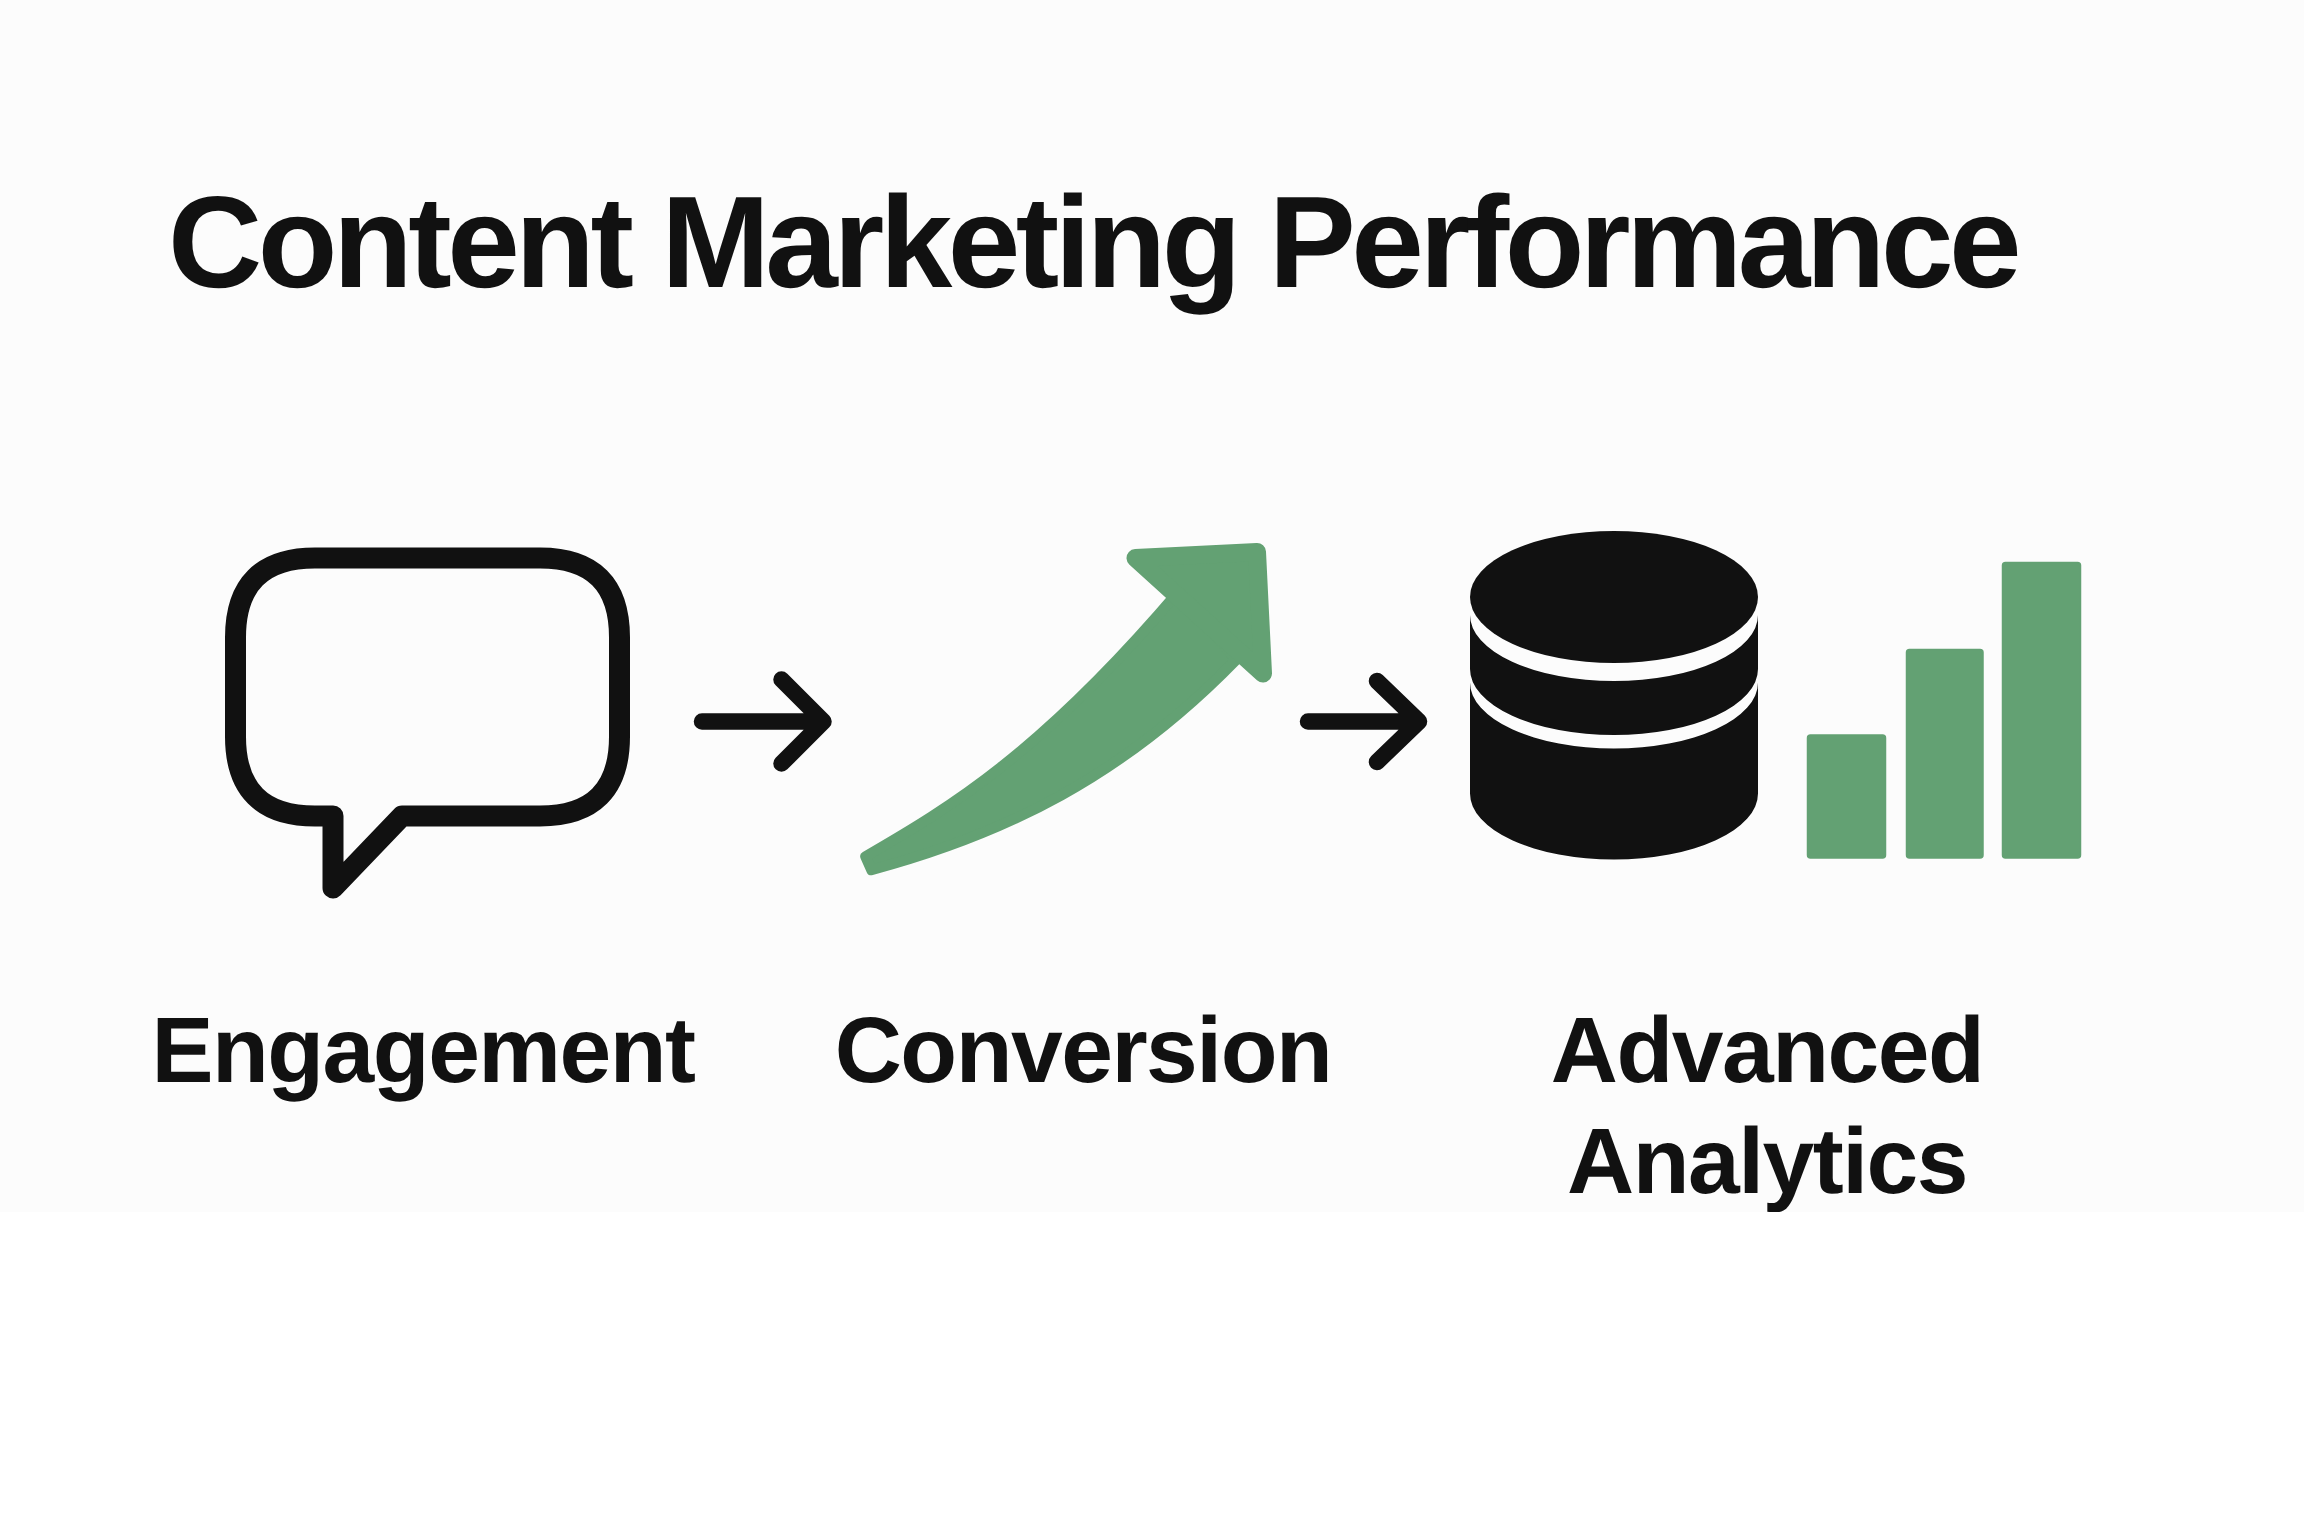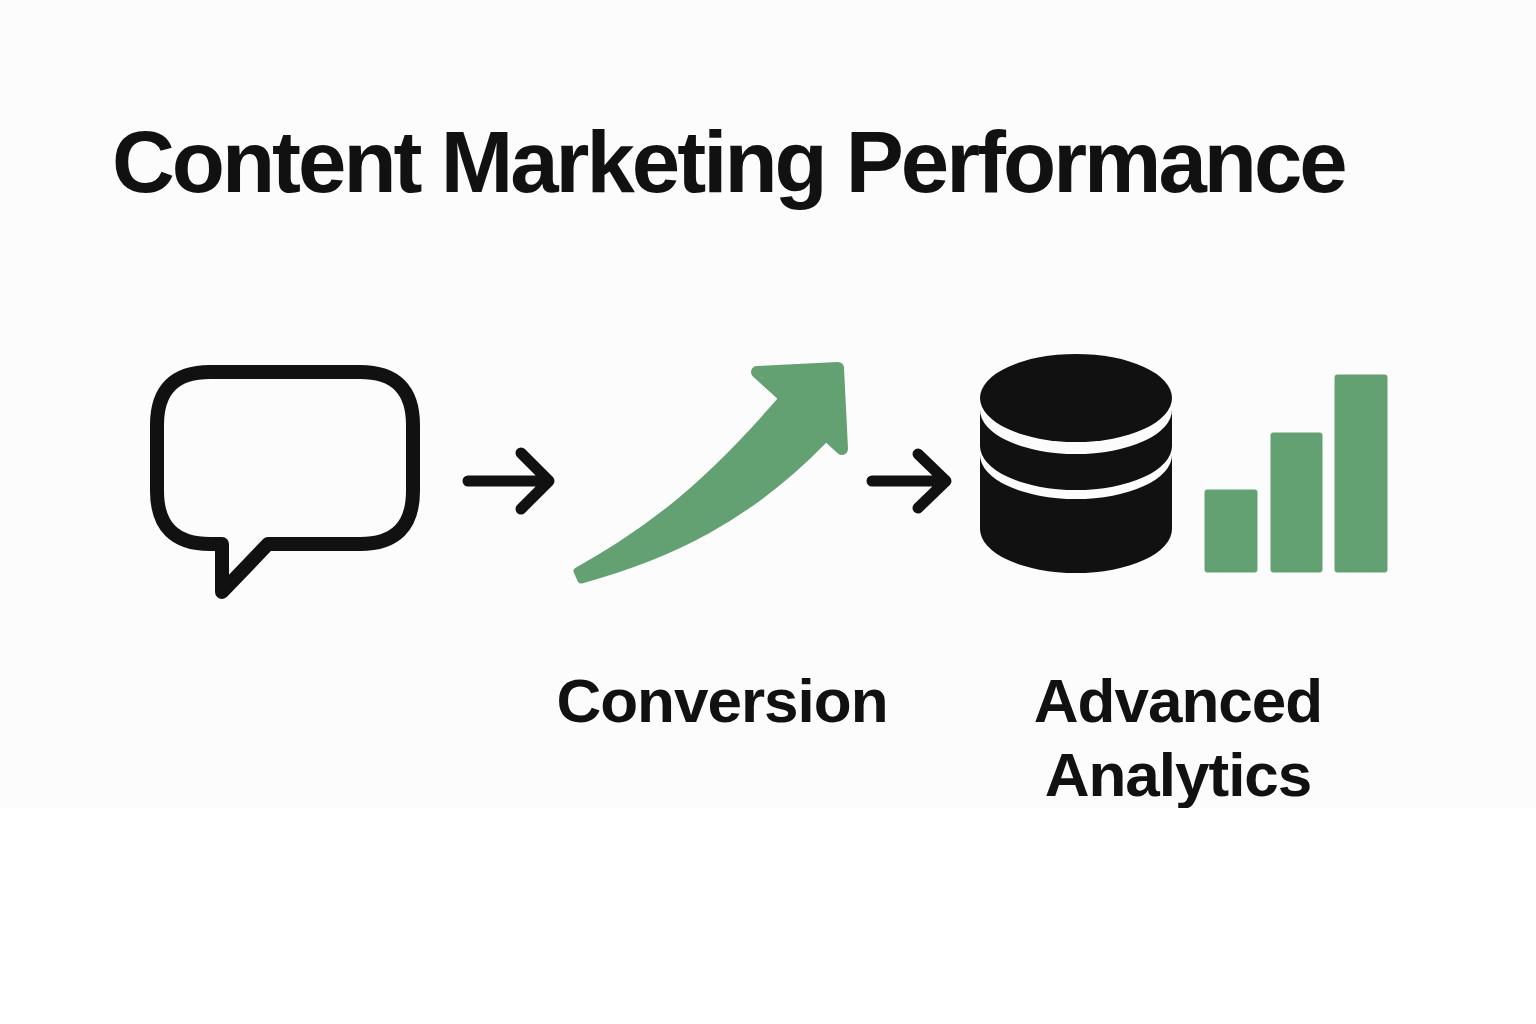--- a/index.html
+++ b/index.html
@@ -79,16 +79,17 @@
     <path class="ink-fill" d="M 980 410 A 96 44 0 0 0 1172 410 L 1172 446 A 96 44 0 0 1 980 446 Z"></path>
     <path class="ink-fill" d="M 980 455 A 96 44 0 0 0 1172 455 L 1172 529 A 96 44 0 0 1 980 529 Z"></path>
   </svg>
 
   <svg class="icon-svg bars-svg" viewBox="1200 370 192 206" aria-hidden="true">
     <rect class="green-fill" x="1205" y="490" width="52" height="82" rx="2"></rect>
     <rect class="green-fill" x="1271" y="433" width="51" height="139" rx="2"></rect>
     <rect class="green-fill" x="1335" y="375" width="52" height="197" rx="2"></rect>
   </svg>
 
+  <div class="stage-label label-engagement">Engagement</div>
   <div class="stage-label label-conversion">Conversion</div>
   <div class="stage-label label-analytics">Advanced Analytics</div>
 
 </div>
 
 </body></html>

